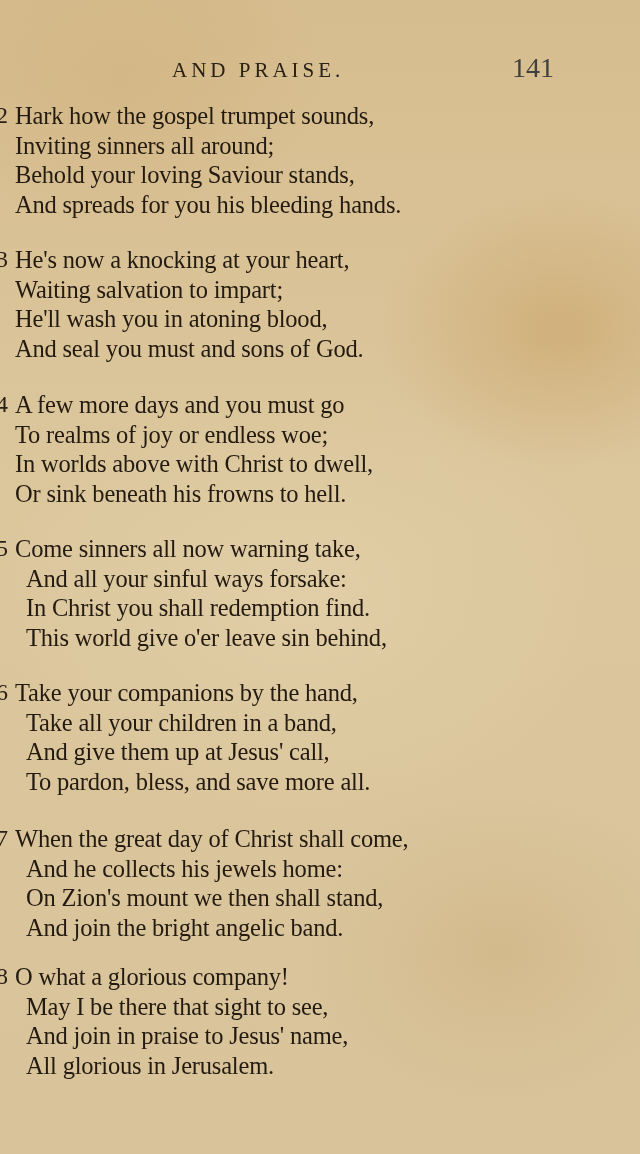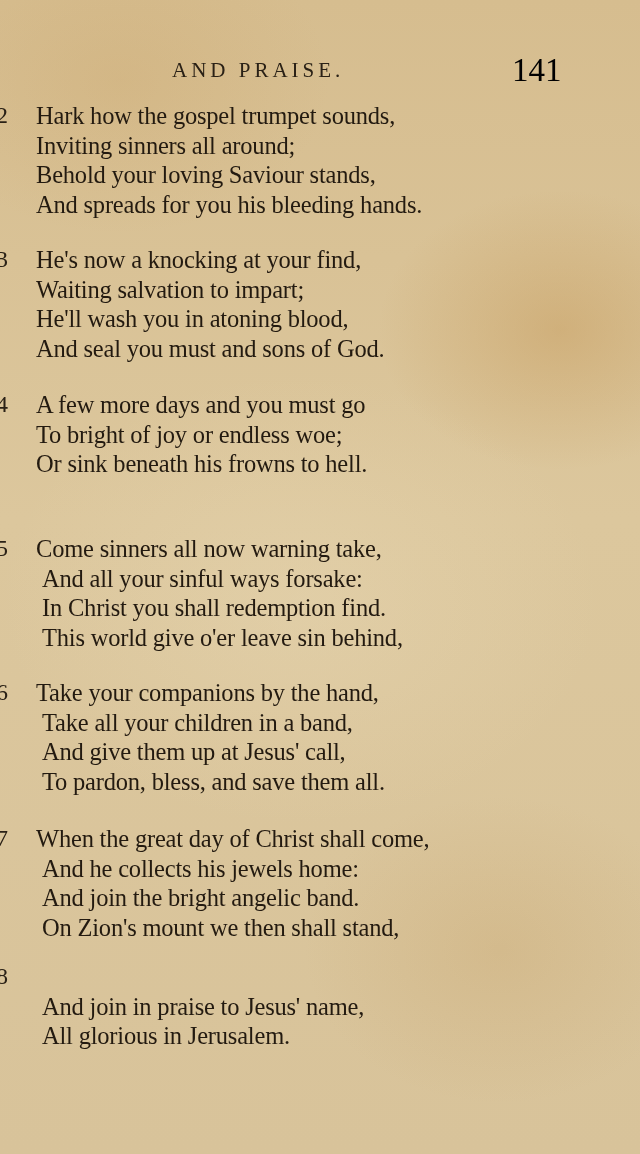--- a/index.html
+++ b/index.html
@@ -18,32 +18,32 @@
   }
   .header {
     position: absolute; top: 52px; left: 0; width: 640px; height: 34px; padding-left: 24px;
   }
   .running-title {
     position: absolute; left: 172px; top: 6px;
     font-size: 21px; letter-spacing: 4px; color: #2a2116;
   }
   .page-number {
     position: absolute; left: 512px; top: 0;
-    font-size: 33px; color: #000000;
+    font-size: 28px; color: #404040;
   }
   .stanza { position: absolute; left: 0; width: 640px; }
   .line {
     position: relative; height: 29.5px; line-height: 29.5px;
     font-size: 24.5px; white-space: nowrap; letter-spacing: -0.2px;
   }
   .num {
     position: absolute; left: -4px; top: 0; font-size: 24px; color: #2a2116;
   }
-  .text { position: absolute; left: 36px; top: 0; }
-  .text.indented { left: 26px; margin-left: 16px; }
+  .text { position: absolute; left: 15px; top: 0; }
+  .text.indented { left: 26px; }
 </style>
 </head>
 <body>
 
 <div class="header">
   <span class="running-title">AND PRAISE.</span>
   <span class="page-number">141</span>
 </div>
 
 <div class="stanza" style="top:101px;">
@@ -58,40 +58,43 @@
       <span class="text">Behold your loving Saviour stands,</span>
     </div>
   <div class="line">
       <span class="text">And spreads for you his bleeding hands.</span>
     </div>
 </div>
 
 <div class="stanza" style="top:245px;">
   <div class="line">
     <span class="num">3</span>
-    <span class="text">He's now a knocking at your find,</span>
+    <span class="text">He's now a knocking at your heart,</span>
   </div>
   <div class="line">
       <span class="text">Waiting salvation to impart;</span>
     </div>
   <div class="line">
       <span class="text">He'll wash you in atoning blood,</span>
     </div>
   <div class="line">
       <span class="text">And seal you must and sons of God.</span>
     </div>
 </div>
 
 <div class="stanza" style="top:390px;">
   <div class="line">
     <span class="num">4</span>
     <span class="text">A few more days and you must go</span>
   </div>
   <div class="line">
-      <span class="text">To bright of joy or endless woe;</span>
+      <span class="text">To realms of joy or endless woe;</span>
+    </div>
+  <div class="line">
+      <span class="text">In worlds above with Christ to dwell,</span>
     </div>
   <div class="line">
       <span class="text">Or sink beneath his frowns to hell.</span>
     </div>
 </div>
 
 <div class="stanza" style="top:534px;">
   <div class="line">
     <span class="num">5</span>
     <span class="text">Come sinners all now warning take,</span>
@@ -112,43 +115,47 @@
     <span class="num">6</span>
     <span class="text">Take your companions by the hand,</span>
   </div>
   <div class="line">
       <span class="text indented">Take all your children in a band,</span>
     </div>
   <div class="line">
       <span class="text indented">And give them up at Jesus' call,</span>
     </div>
   <div class="line">
-      <span class="text indented">To pardon, bless, and save them all.</span>
+      <span class="text indented">To pardon, bless, and save more all.</span>
     </div>
 </div>
 
 <div class="stanza" style="top:824px;">
   <div class="line">
     <span class="num">7</span>
     <span class="text">When the great day of Christ shall come,</span>
   </div>
   <div class="line">
       <span class="text indented">And he collects his jewels home:</span>
     </div>
   <div class="line">
-      <span class="text indented">And join the bright angelic band.</span>
+      <span class="text indented">On Zion's mount we then shall stand,</span>
     </div>
   <div class="line">
-      <span class="text indented">On Zion's mount we then shall stand,</span>
+      <span class="text indented">And join the bright angelic band.</span>
     </div>
 </div>
 
 <div class="stanza" style="top:962px;">
   <div class="line">
     <span class="num">8</span>
+    <span class="text">O what a glorious company!</span>
   </div>
+  <div class="line">
+      <span class="text indented">May I be there that sight to see,</span>
+    </div>
   <div class="line">
       <span class="text indented">And join in praise to Jesus' name,</span>
     </div>
   <div class="line">
       <span class="text indented">All glorious in Jerusalem.</span>
     </div>
 </div>
 
 </body></html>

